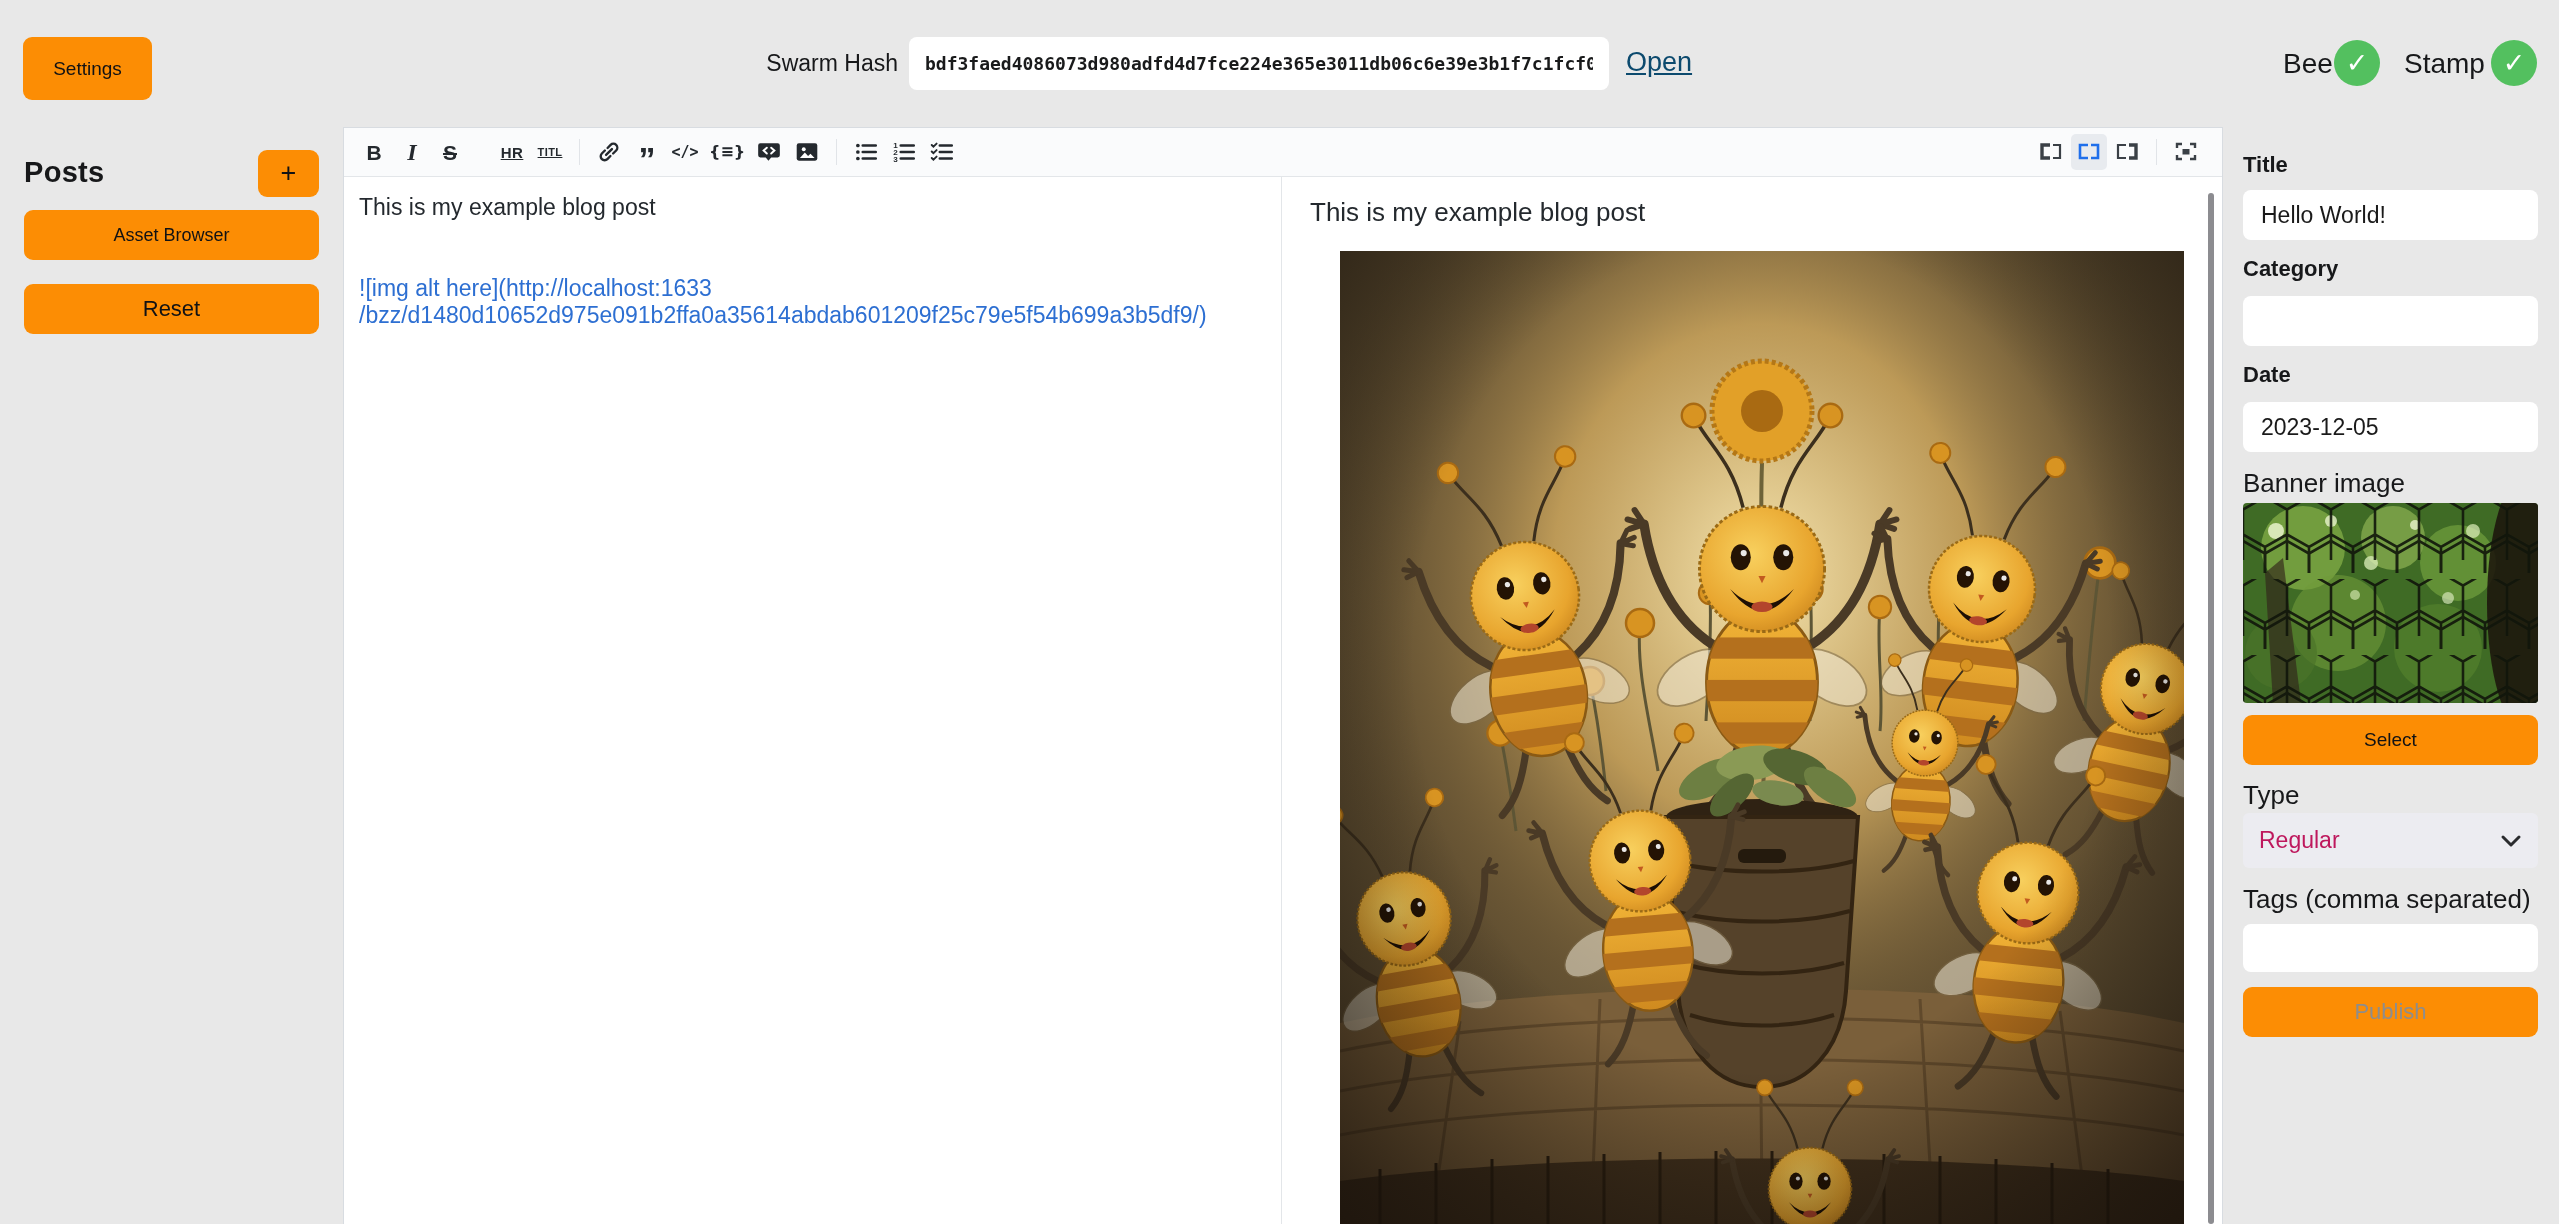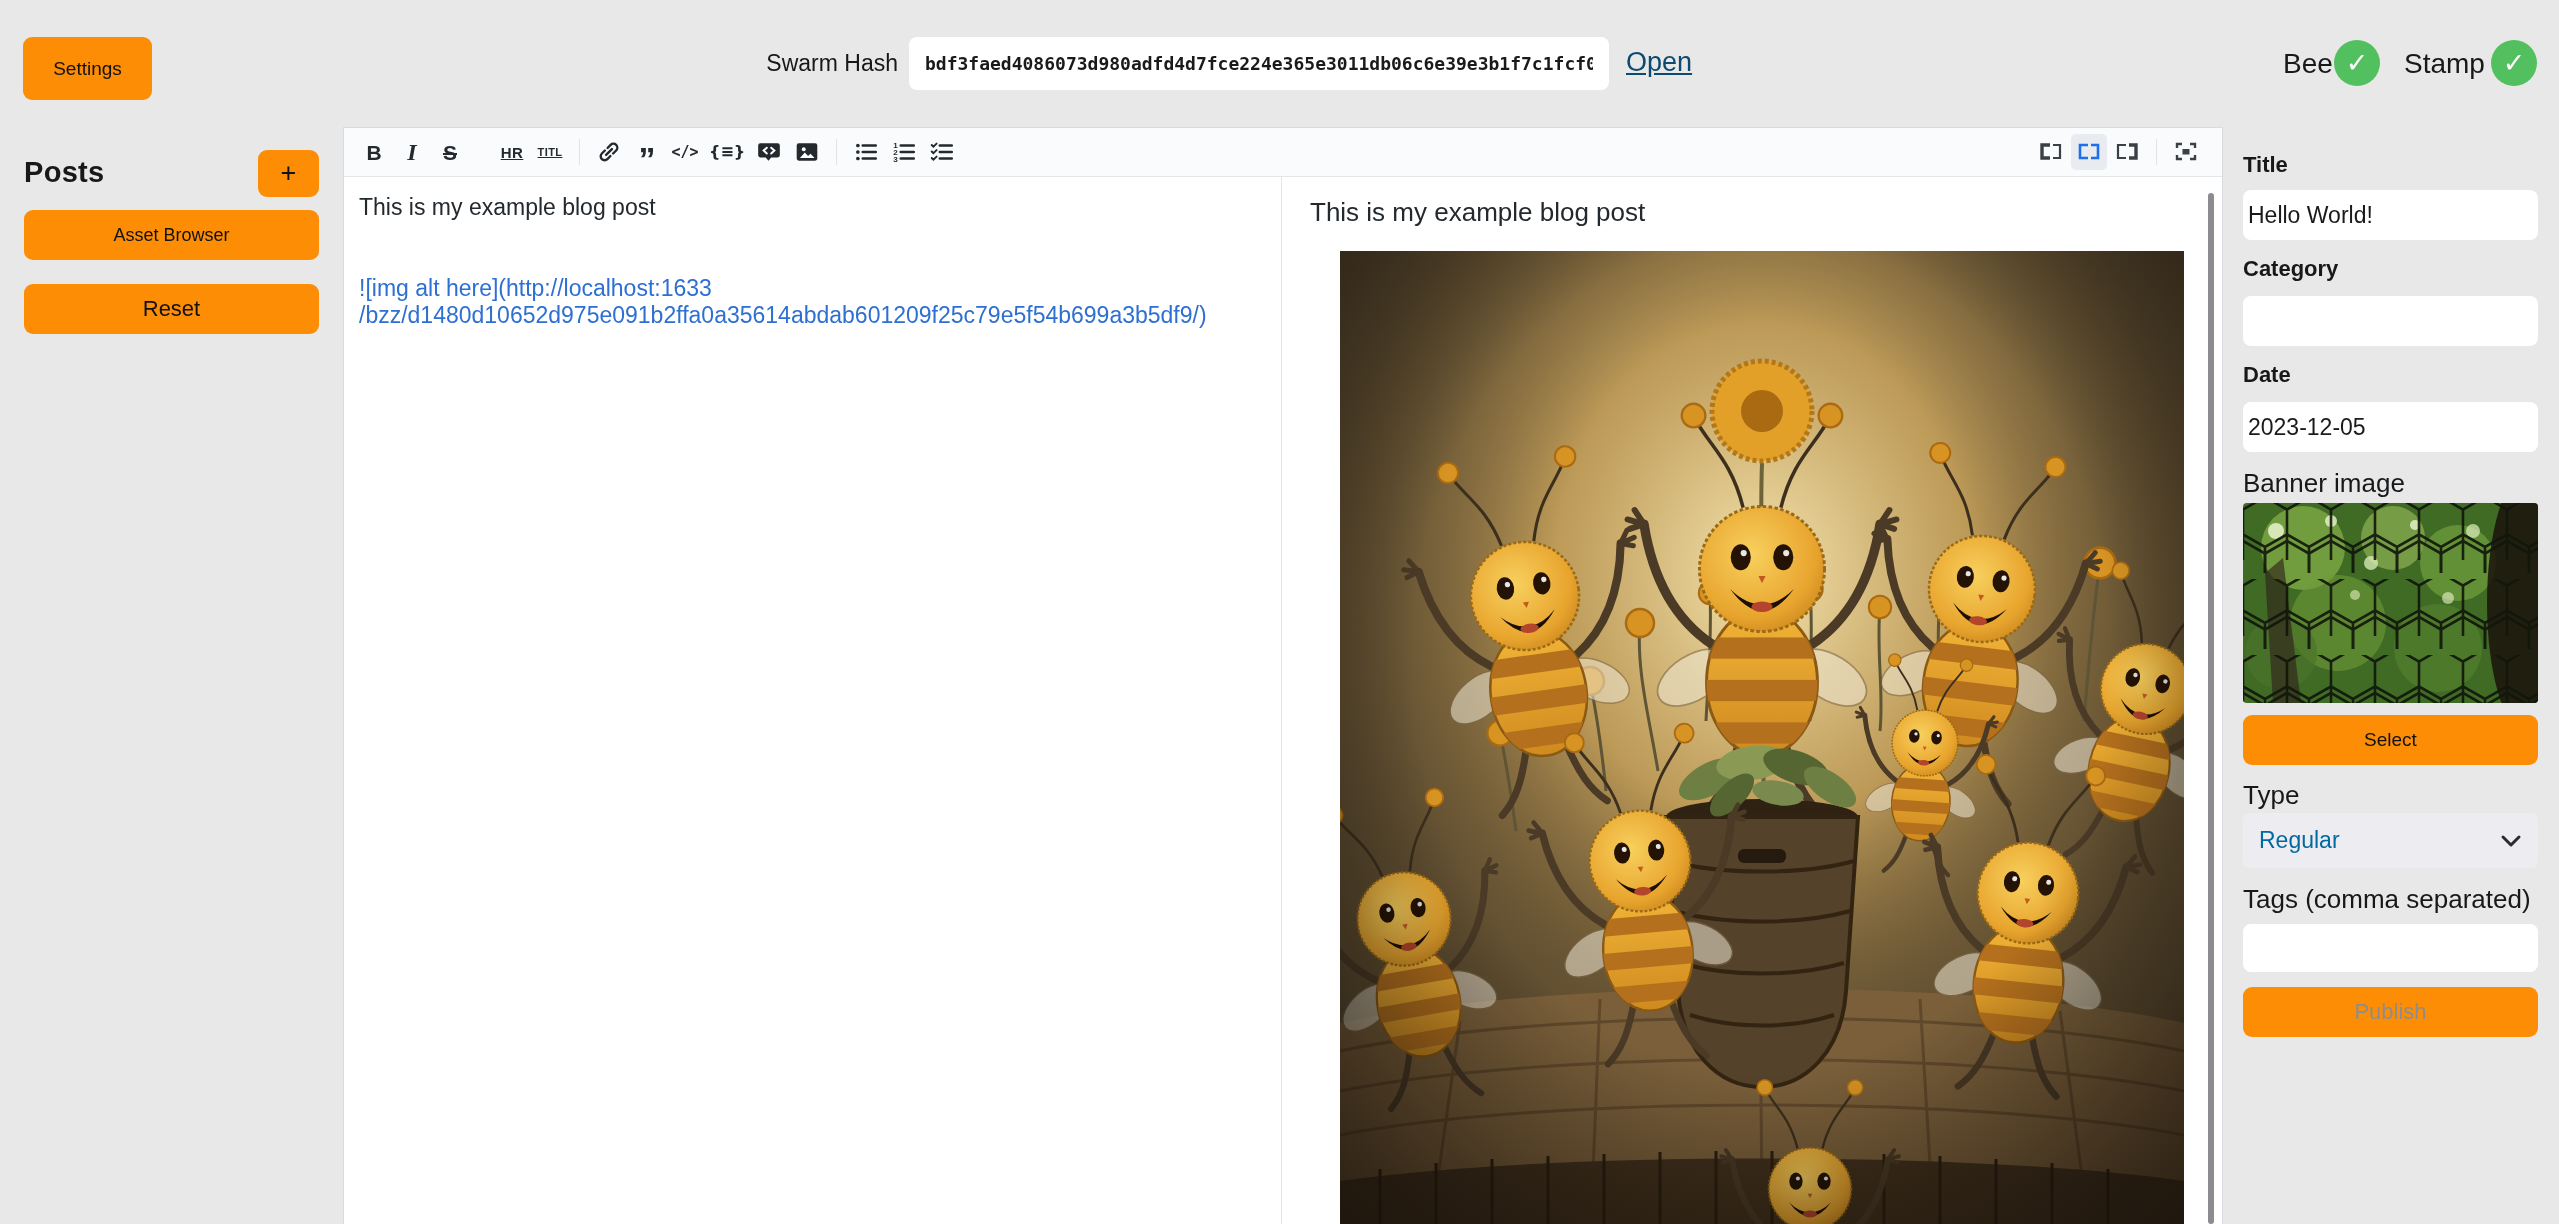--- a/index.html
+++ b/index.html
@@ -103,30 +103,30 @@
     background: #8c8c90; border-radius: 3px;
   }
 
   
   .right-panel { left: 2243px; top: 0; width: 295px; height: 1224px; }
   .fld-label { left: 0; font-size: 22px; font-weight: 700; }
   .fld-label.light { font-weight: 400; font-size: 26px; }
   .fld-input {
     left: 0; width: 295px; height: 50px;
     border: none; border-radius: 8px; background: #fff;
-    padding: 0 5px; font-size: 23px; color: #1a1a1a; font-family: inherit;
+    padding: 0 18px; font-size: 23px; color: #1a1a1a; font-family: inherit;
   }
   .banner-thumb { left: 0; top: 503px; width: 295px; height: 200px; border-radius: 4px; overflow: hidden; }
   .banner-thumb svg { display: block; }
   .select-btn  { left: 0; top: 715px; width: 295px; height: 50px; font-size: 19px; }
   .type-select {
     left: 0; top: 813px; width: 295px; height: 55px;
     background: #ececf1; border-radius: 6px;
     display: flex; align-items: center; justify-content: space-between;
-    padding: 0 16px; font-size: 23px; color: #0369a1; cursor: pointer;
+    padding: 0 16px; font-size: 23px; color: #be185d; cursor: pointer;
   }
   .publish-btn { left: 0; top: 987px; width: 295px; height: 50px; font-size: 22px; color: #8d8d8d; cursor: default; }
 </style>
 </head>
 <body>
 
 <header>
   <button class="abs btn-orange settings-btn">Settings</button>
   <div class="abs swarm-label">Swarm Hash</div>
   <input class="abs hash-input" value="bdf3faed4086073d980adfd4d7fce224e365e3011db06c6e39e3b1f7c1fcf0" style="">

